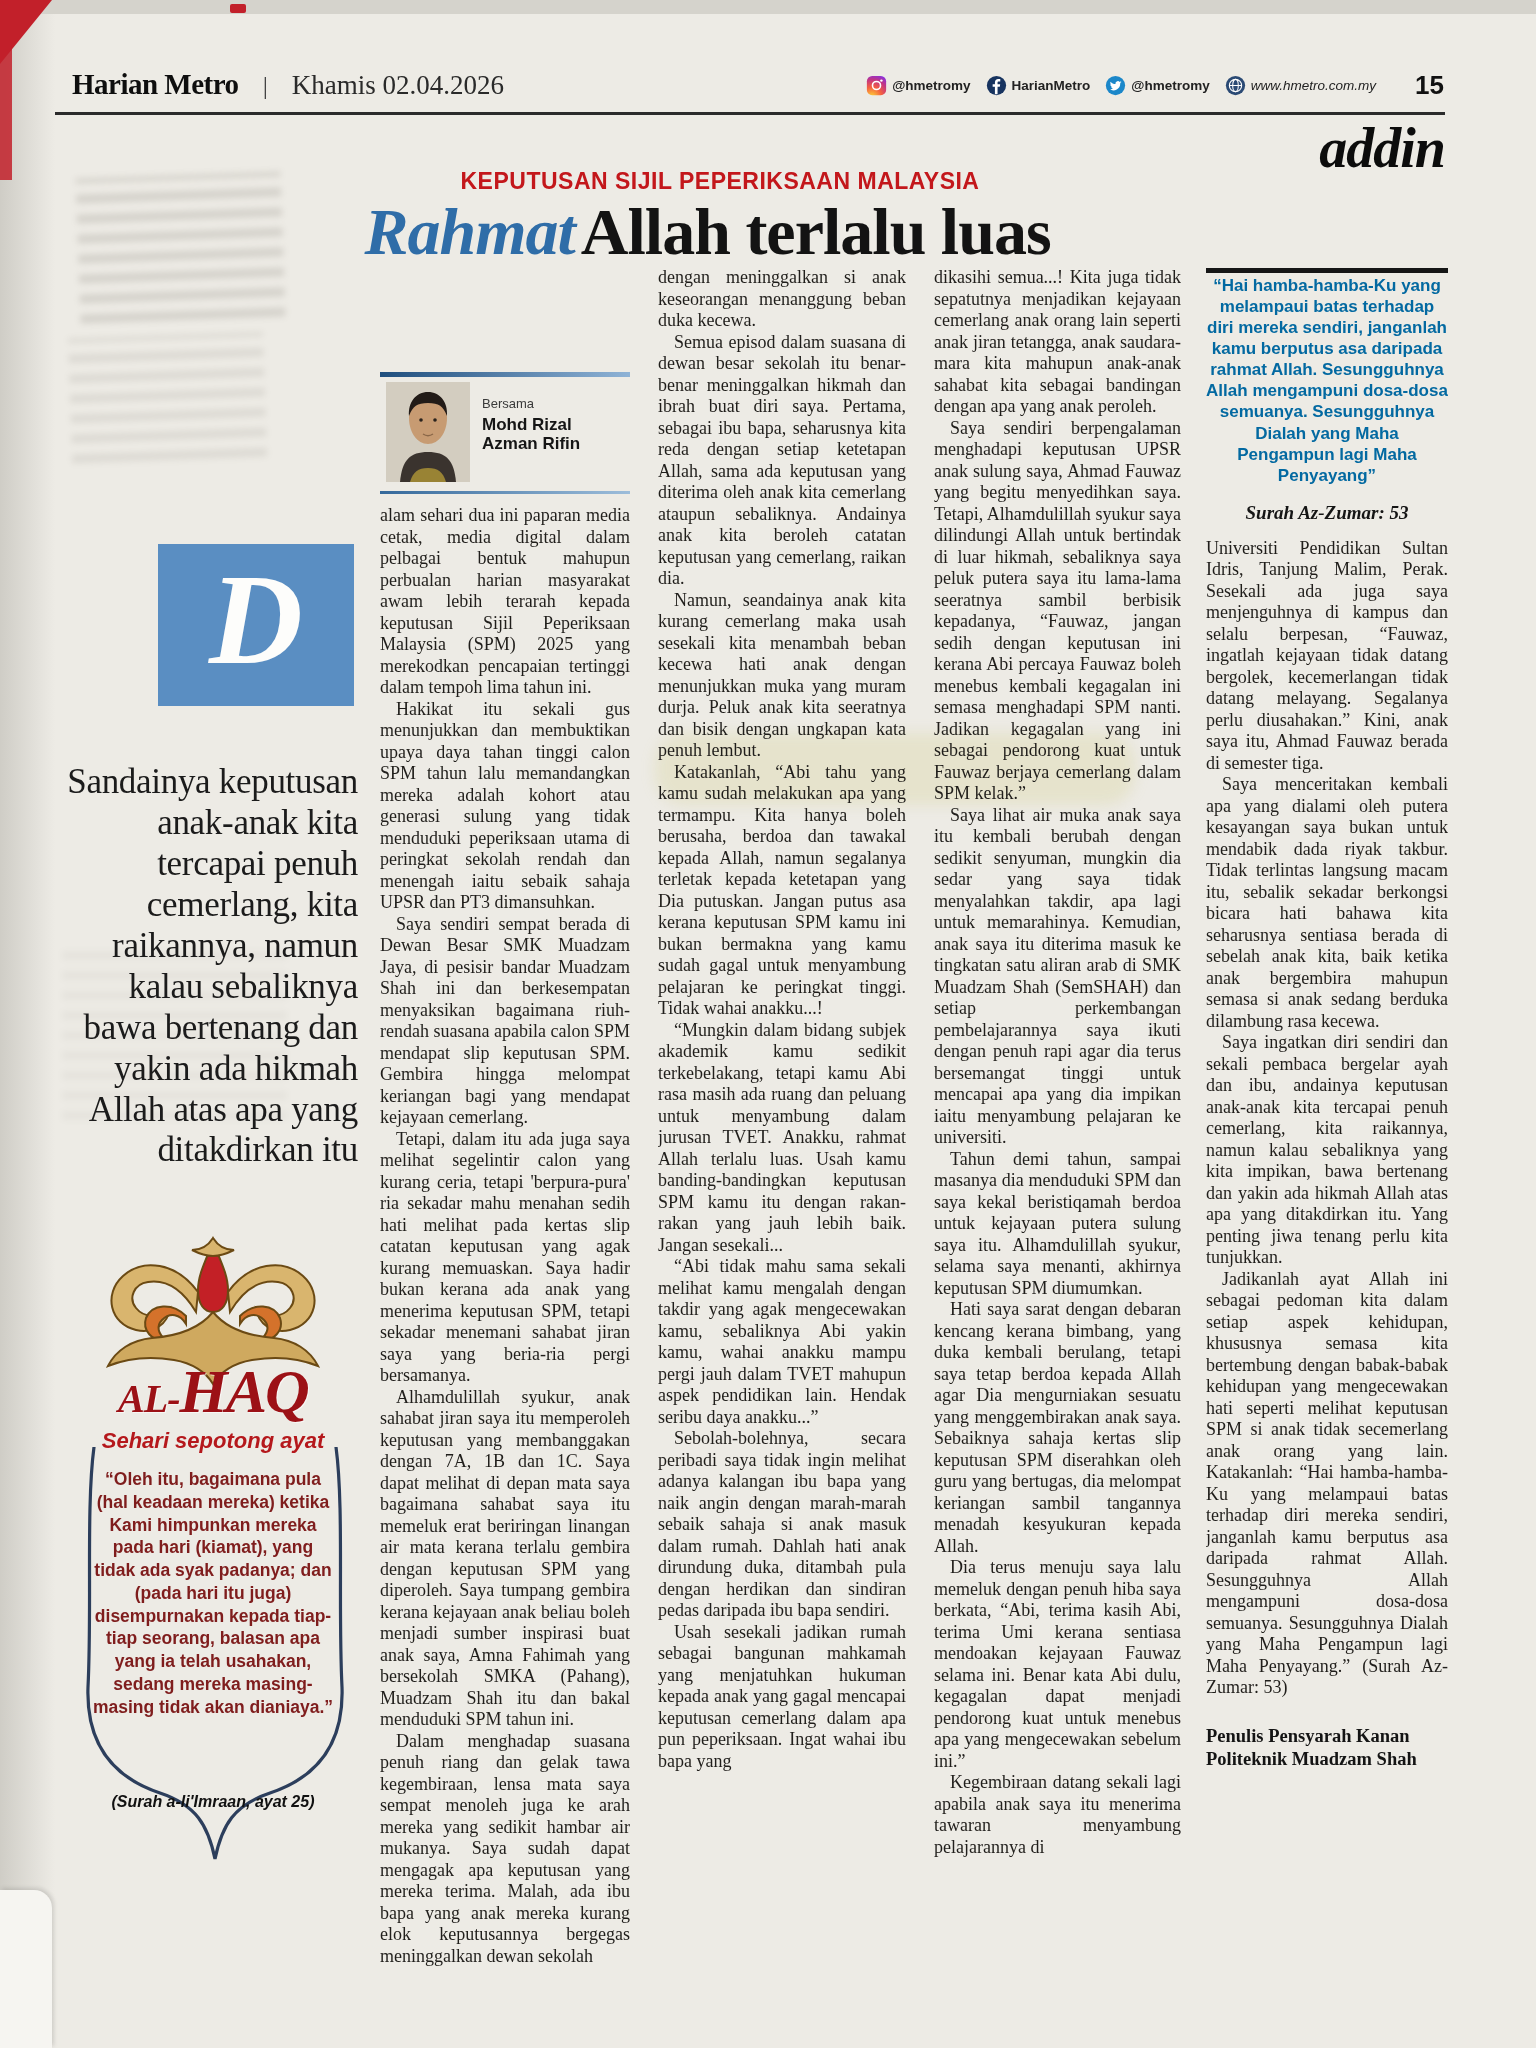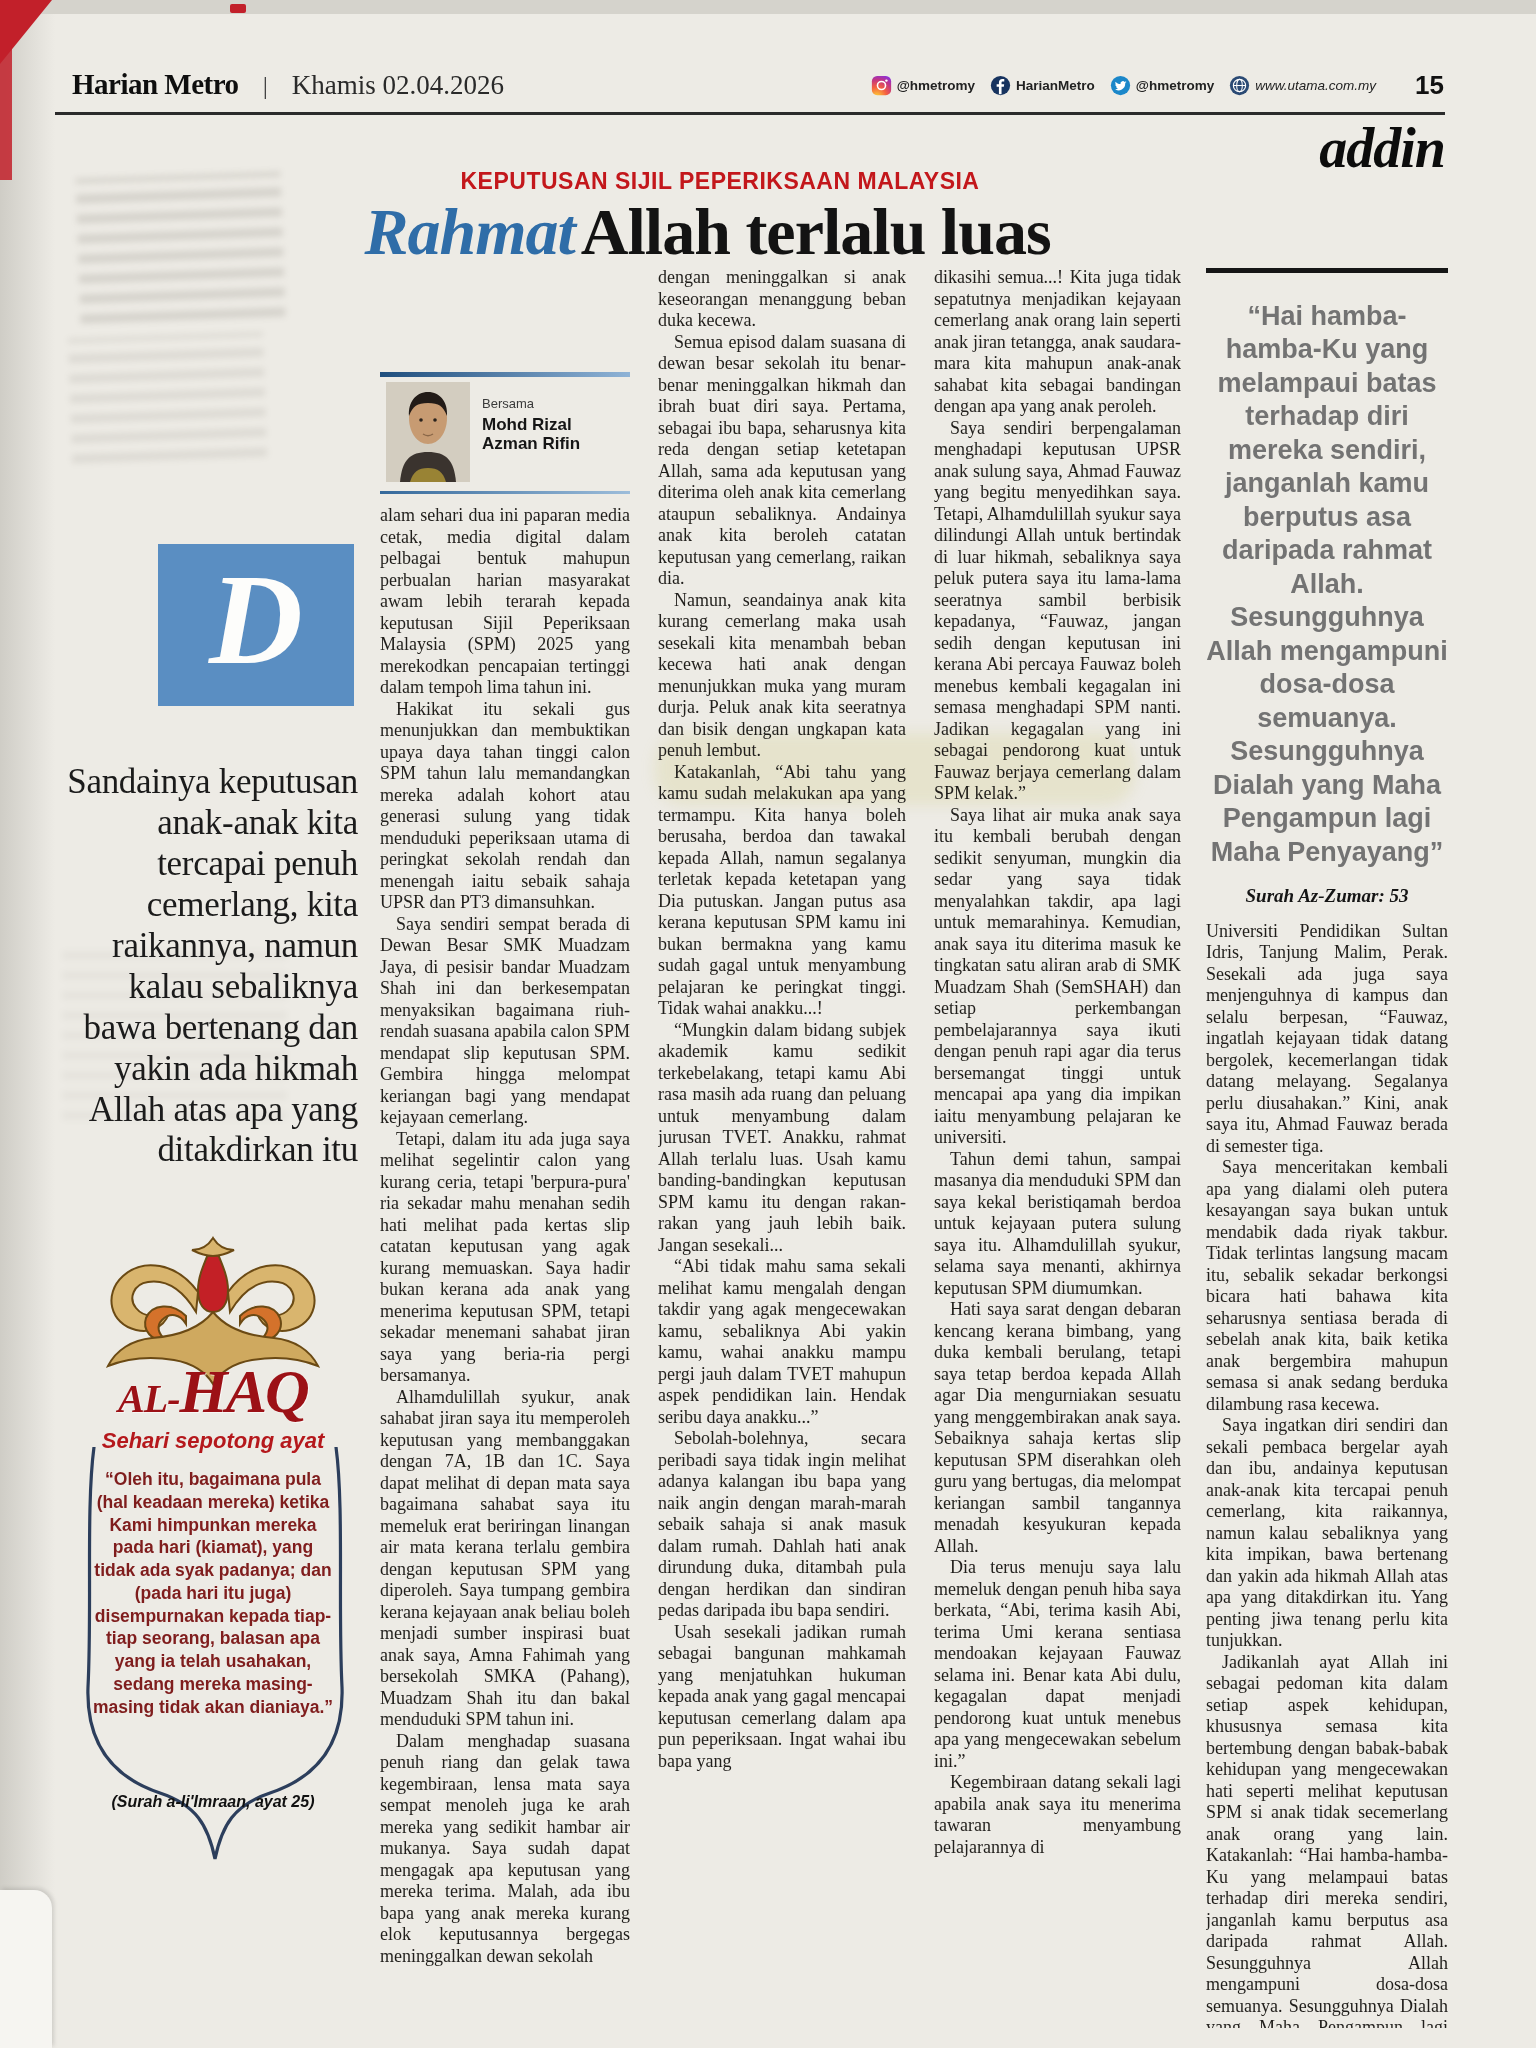--- a/index.html
+++ b/index.html
@@ -95,22 +95,22 @@
   .byline-rule-bot { position:absolute; left:0; bottom:0; width:100%; height:3px;
     background:linear-gradient(90deg,#35699b,#9dbdda); }
   .byline-inner { position:absolute; left:6px; top:10px; display:flex; gap:12px; align-items:flex-start; }
   .byline-photo { width:84px; height:100px; background:#d6d0c4; flex:none; }
   .byline-text { padding-top:14px; font-family:"Liberation Sans",sans-serif; }
   .byline-label { font-size:13px; color:#3a3a3a; margin-bottom:4px; }
   .byline-name { font-size:17px; font-weight:bold; color:#151515; line-height:1.12; }
 
   
   .col4-rule { width:100%; height:5px; background:#161616; }
-  .col4-quote { margin-top:27px; text-align:center; font-family:"Liberation Sans",sans-serif;
-    font-size:27px; font-weight:bold; line-height:1.24; color:#737373; }
+  .col4-quote { margin-top:2px; text-align:center; font-family:"Liberation Sans",sans-serif;
+    font-size:17px; font-weight:bold; line-height:1.24; color:#0369a1; }
   .col4-source { margin-top:16px; margin-bottom:14px; text-align:center; font-size:19px;
     font-weight:bold; font-style:italic; color:#151515; }
   .author-note { margin-top:26px; font-size:18.5px; font-weight:bold; line-height:1.25; color:#141414; }
 </style>
 </head>
 <body>
 
 <div class="page">
 
   <div class="edge-left"></div>
@@ -169,21 +169,21 @@
       </span>
       <span class="social-item">
         <span class="sicon">
           <svg viewBox="0 0 24 24" width="21" height="21">
             <circle cx="12" cy="12" r="11" fill="#2b4a74"></circle>
             <circle cx="12" cy="12" r="7" fill="none" stroke="#fff" stroke-width="1.3"></circle>
             <ellipse cx="12" cy="12" rx="3.2" ry="7" fill="none" stroke="#fff" stroke-width="1.2"></ellipse>
             <line x1="5" y1="12" x2="19" y2="12" stroke="#fff" stroke-width="1.2"></line>
           </svg>
         </span>
-        <span class="social-label web">www.utama.com.my</span>
+        <span class="social-label web">www.hmetro.com.my</span>
       </span>
       <span class="page-num">15</span>
     </div>
   </div>
   <div class="header-rule"></div>
   <div class="section-label">addin</div>
 
   <div class="kicker">KEPUTUSAN SIJIL PEPERIKSAAN MALAYSIA</div>
   <h1 class="headline"><span class="accent">Rahmat</span><span>Allah terlalu luas</span></h1>
 

